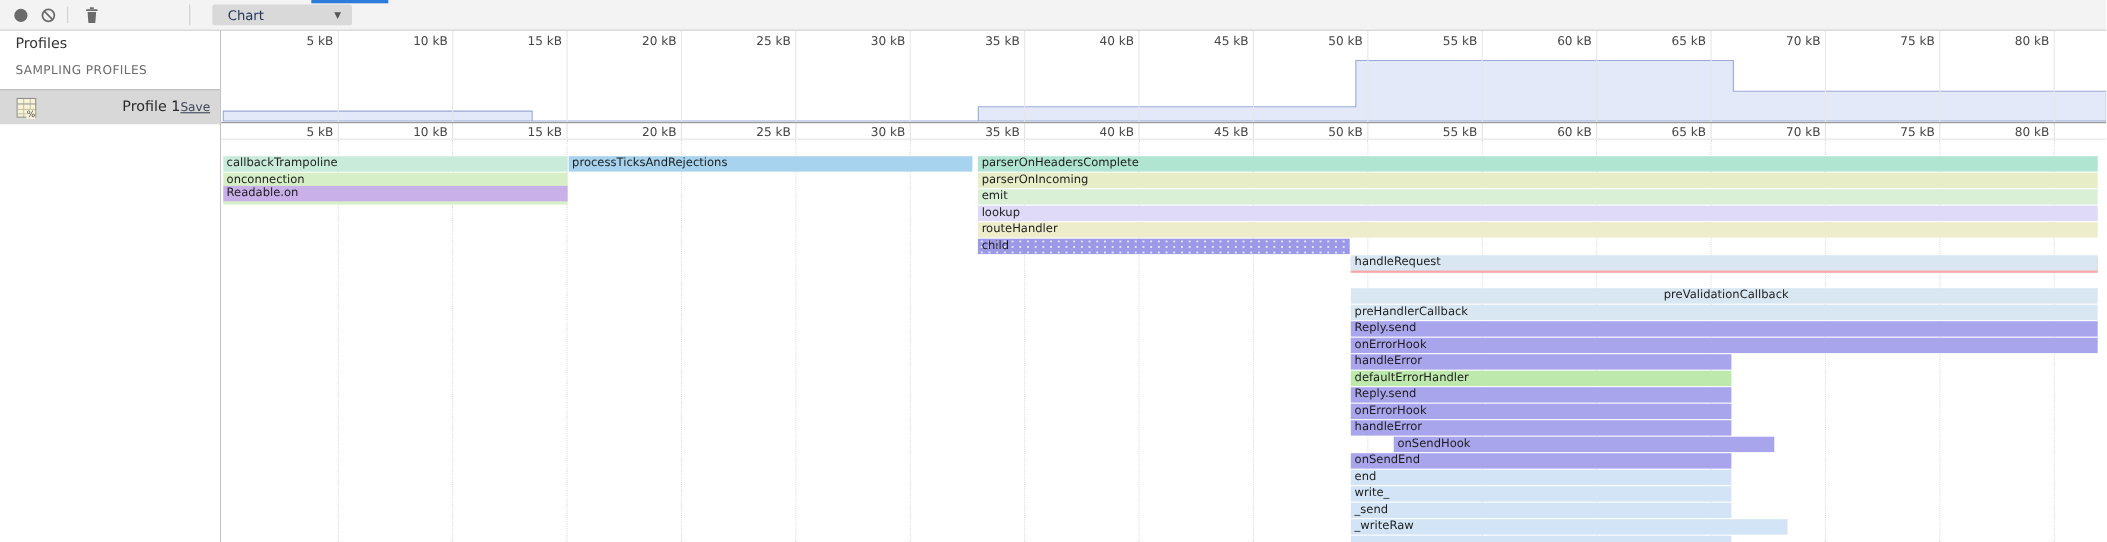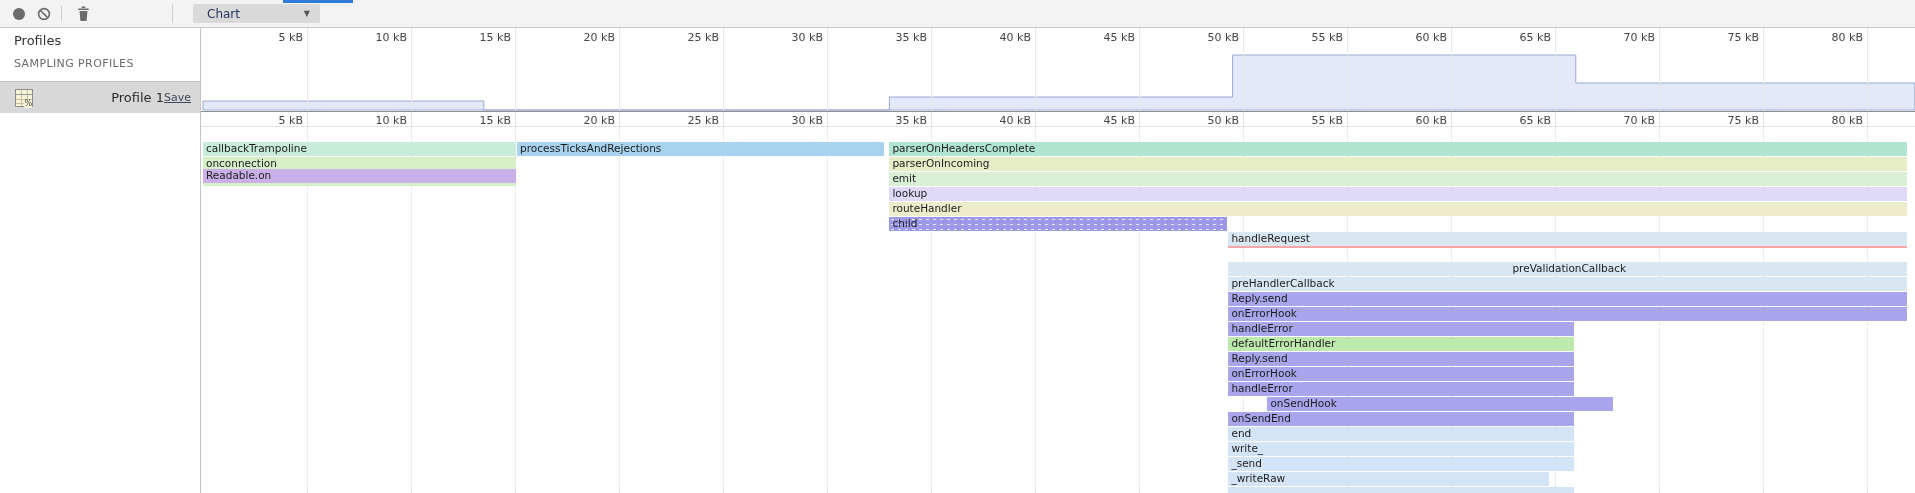--- a/index.html
+++ b/index.html
@@ -228,18 +228,18 @@
         <div class="bar" style="left: 1027.44px; width: 345.86px; top: 195px; background: rgb(169, 165, 237);">handleError</div>
         <div class="bar" style="left: 1027.44px; width: 345.86px; top: 210px; background: rgb(190, 233, 172);">defaultErrorHandler</div>
         <div class="bar" style="left: 1027.44px; width: 345.86px; top: 225px; background: rgb(169, 165, 237);">Reply.send</div>
         <div class="bar" style="left: 1027.44px; width: 345.86px; top: 240px; background: rgb(169, 165, 237);">onErrorHook</div>
         <div class="bar" style="left: 1027.44px; width: 345.86px; top: 255px; background: rgb(169, 165, 237);">handleError</div>
         <div class="bar" style="left: 1027.44px; width: 345.86px; top: 270px; background: rgb(169, 165, 237); margin-left: 39px;">onSendHook</div>
         <div class="bar" style="left: 1027.44px; width: 345.86px; top: 285px; background: rgb(169, 165, 237);">onSendEnd</div>
         <div class="bar" style="left: 1027.44px; width: 345.86px; top: 300px; background: rgb(210, 228, 245);">end</div>
         <div class="bar" style="left: 1027.44px; width: 345.86px; top: 315px; background: rgb(210, 228, 245);">write_</div>
         <div class="bar" style="left: 1027.44px; width: 345.86px; top: 330px; background: rgb(210, 228, 245);">_send</div>
-        <div class="bar" style="left: 1027.44px; width: 321px; top: 345px; background: rgb(210, 228, 245);">_writeRaw</div>
+        <div class="bar" style="left: 1027.44px; width: 397px; top: 345px; background: rgb(210, 228, 245);">_writeRaw</div>
         <div class="bar" style="left: 1027.44px; width: 345.86px; top: 360px; background: rgb(210, 228, 245);"></div>
       </div>
   </div>
 
 </div>
 
 </body></html>

